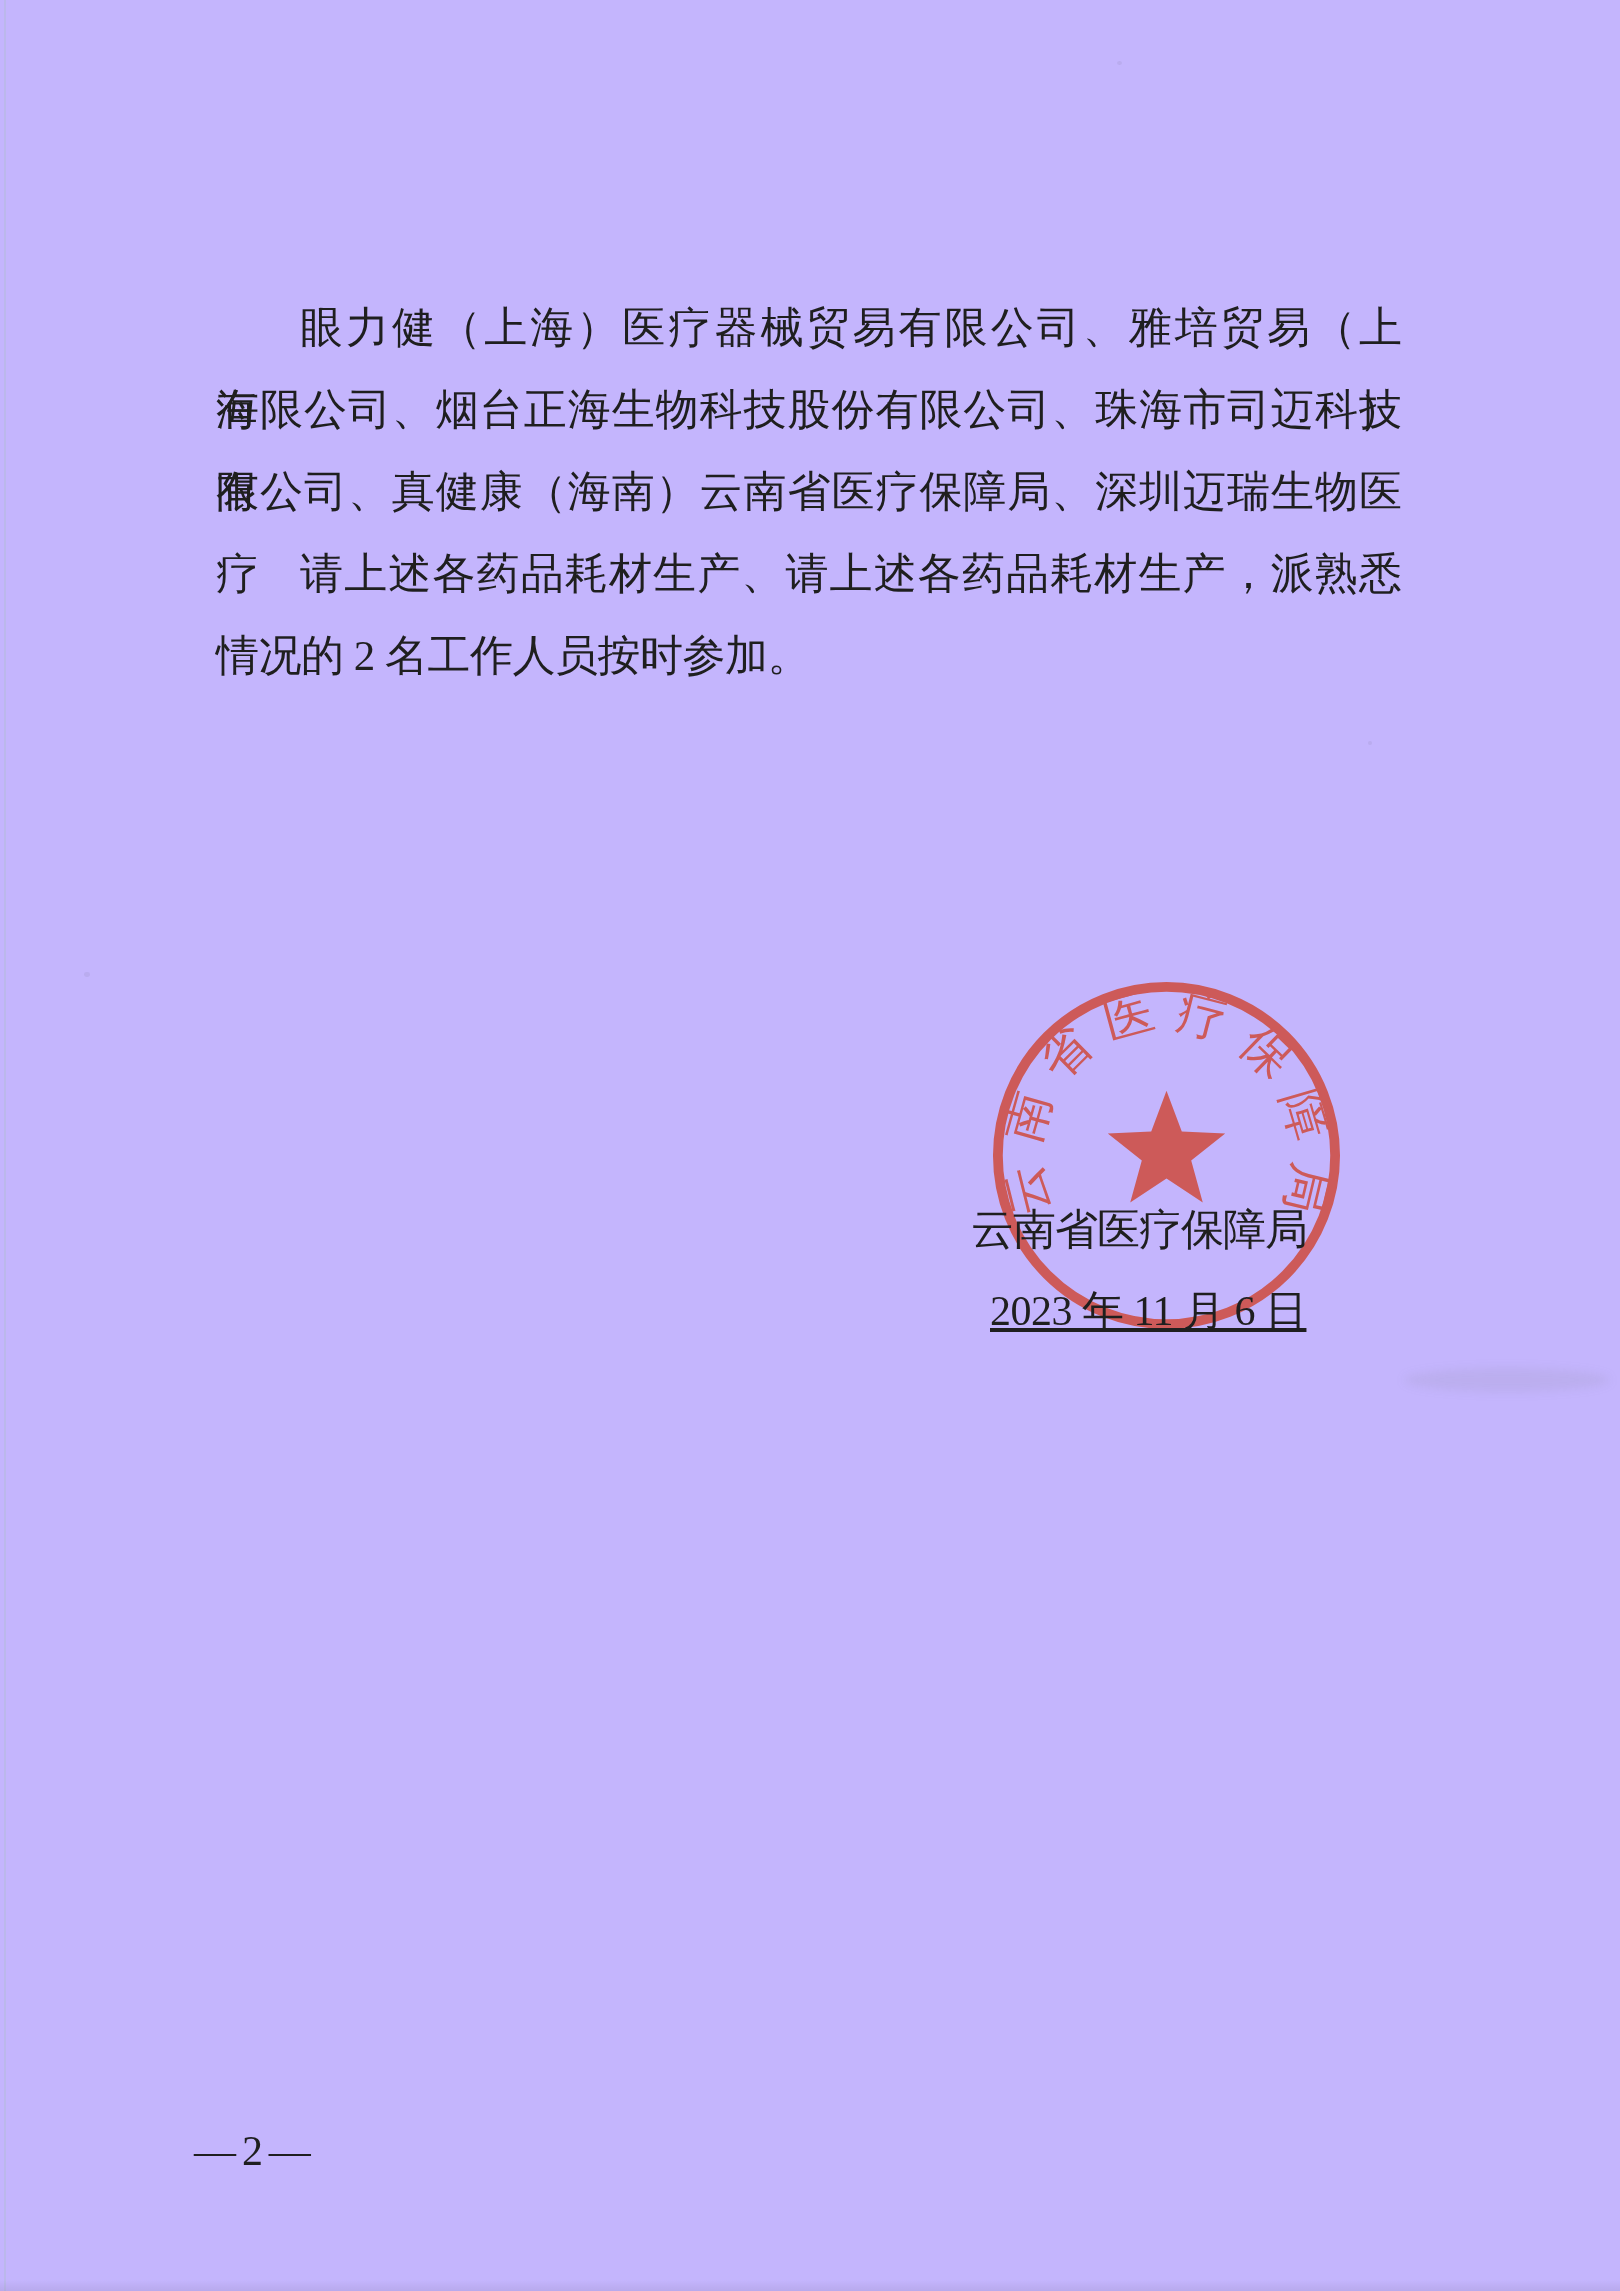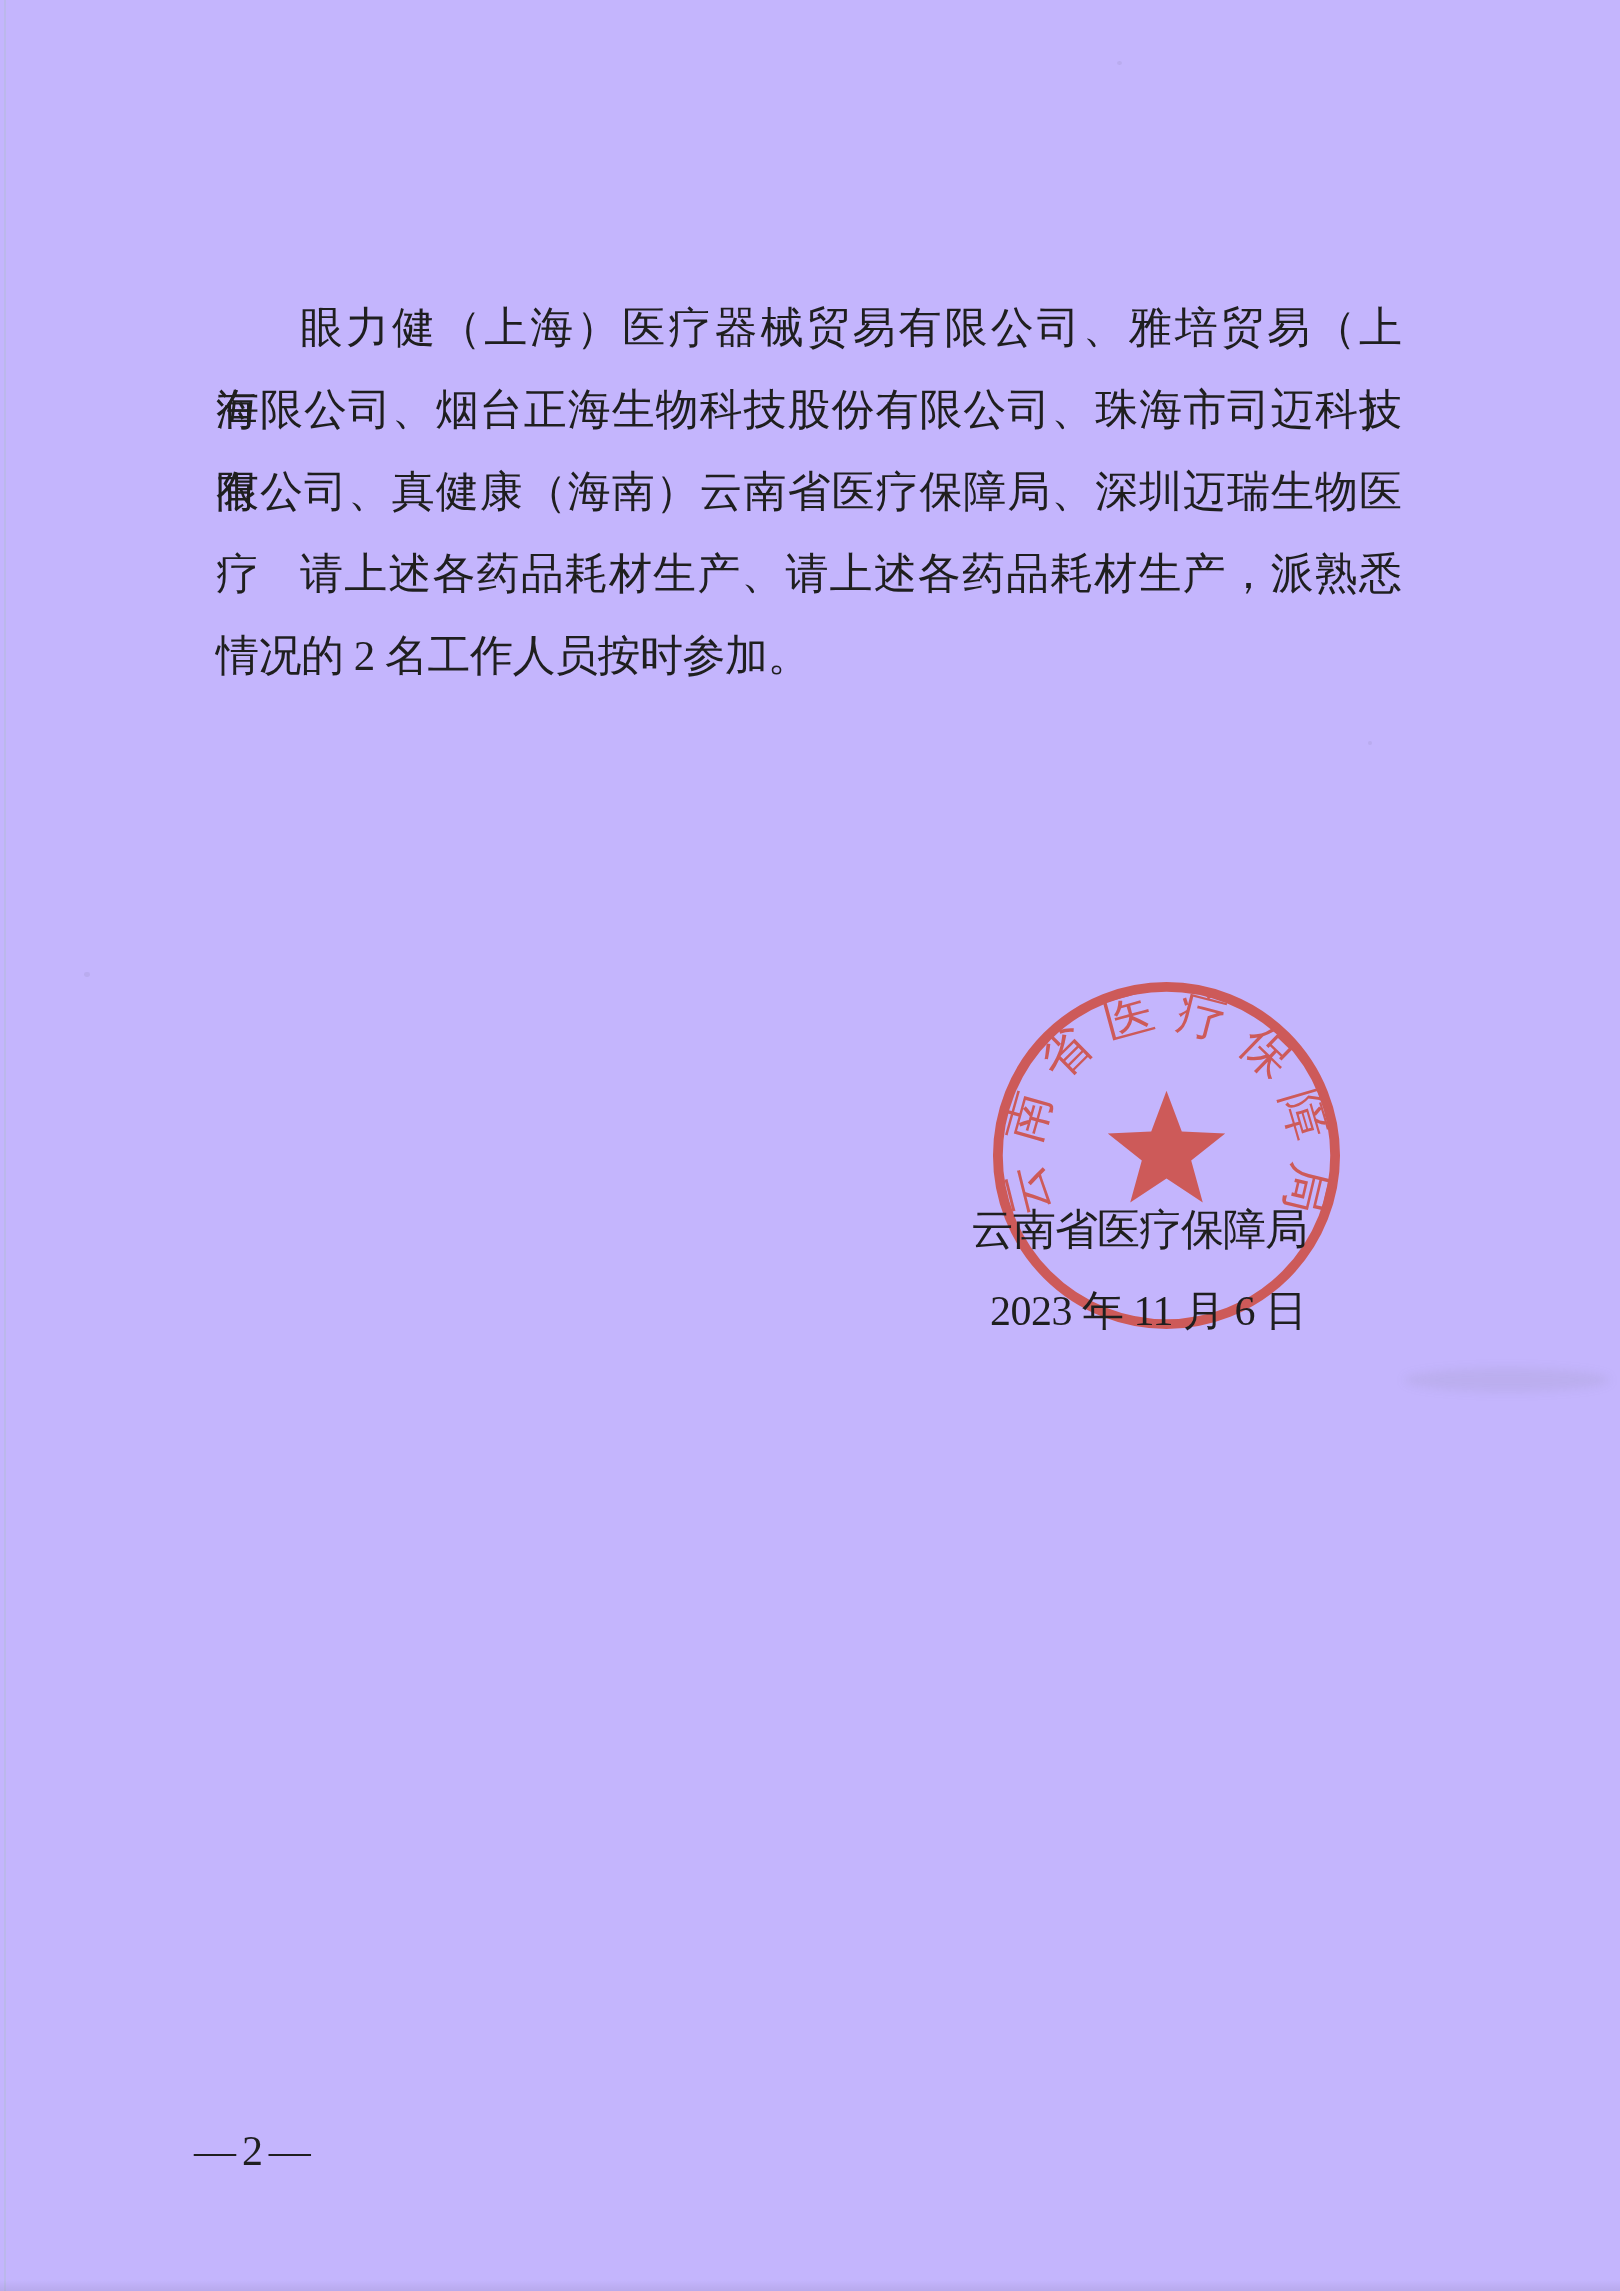--- a/index.html
+++ b/index.html
@@ -55,21 +55,21 @@
     font-size:50px;
     fill:var(--seal-red,#cf5148);
   }
   
   .org-name{
     position:absolute;left:971px;top:1204px;z-index:2;
     font-size:43px;letter-spacing:-1px;line-height:51px;white-space:pre;
   }
   .date-line{
     position:absolute;left:990px;top:1286px;z-index:2;
-    font-size:42px;letter-spacing:-0.5px;line-height:51px;white-space:pre;
+    font-size:42px;letter-spacing:-0.5px;line-height:51px;white-space:pre;text-decoration:underline;
   }
   
   .footer{
     position:absolute;left:194px;top:2129px;
     font-size:42px;letter-spacing:5.9px;line-height:45px;white-space:pre;
   }
 </style>
 </head>
 <body>
 

